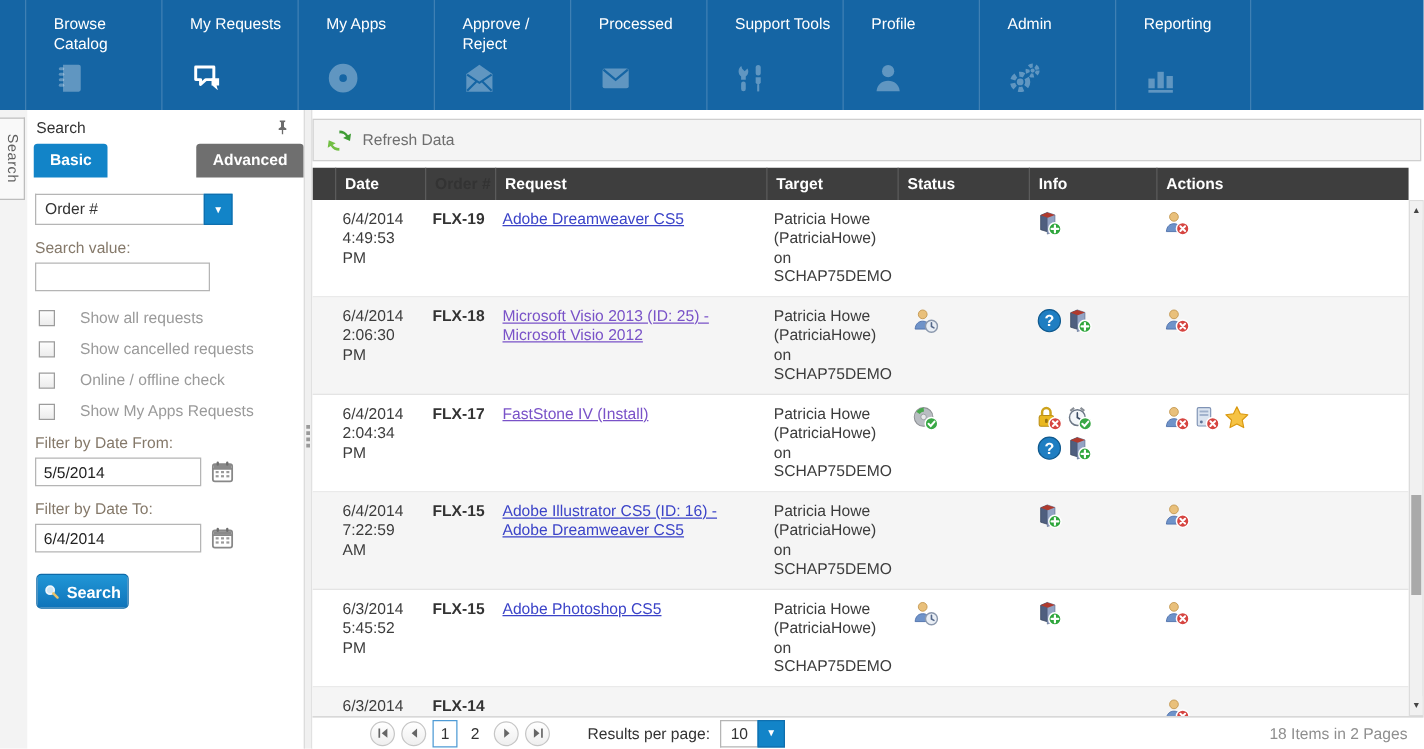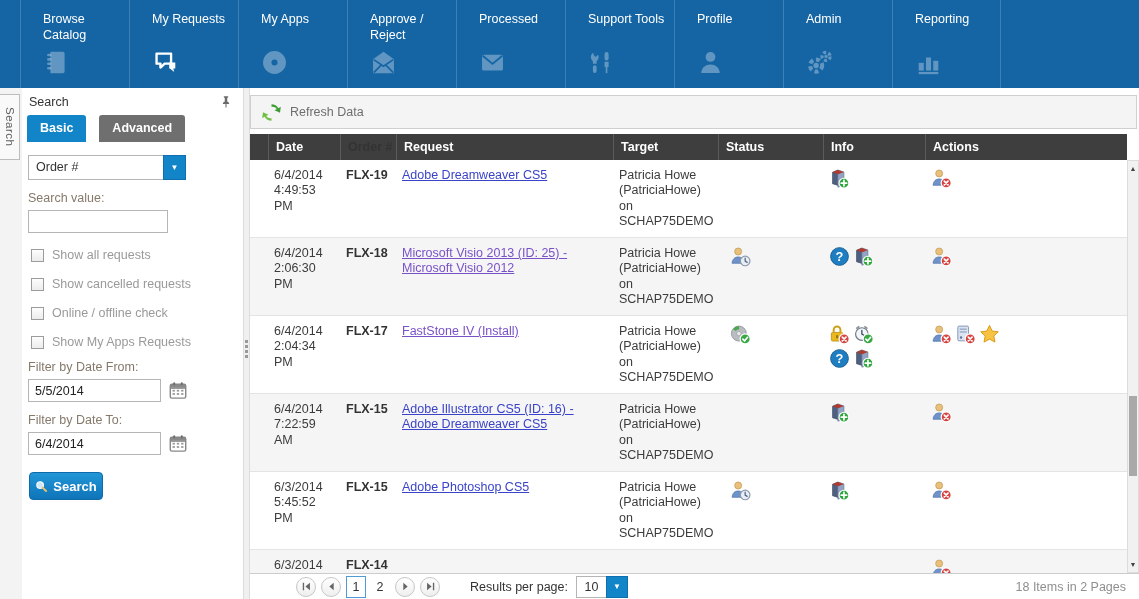--- a/index.html
+++ b/index.html
@@ -26,36 +26,36 @@
   .dock-tab { position:absolute; left:0; top:6px; width:20px; height:66px;
     background:#f9f9f9; border:1px solid #bdbdbd; border-left:none;
     display:flex; align-items:center; justify-content:center; color:#5f5f5f; font-size:11.5px; cursor:pointer; }
   .dock-tab span { writing-mode:vertical-rl; letter-spacing:.5px; }
 
   
   .sidebar { position:absolute; left:22px; top:88px; bottom:0; width:221px; background:#fff; }
   .side-title-row { display:flex; align-items:center; justify-content:space-between;
     padding:7px 10px 6px 7px; color:#333; }
   .pin { width:14px; height:14px; cursor:pointer; }
-  .side-tabs { display:flex; gap:13px; padding-left:5px; }
+  .side-tabs { display:flex; gap:3px; padding-left:5px;justify-content:space-between; }
   .side-tab { padding:6px 13px 7px; font-weight:bold; color:#fff; background:#6f6f6f;
     border-radius:3px 3px 0 0; cursor:pointer; }
   .side-tab.active { background:#1284c8; }
   .side-form { padding:13px 10px 0 6px; }
   .form-label { color:#85796a; margin:11px 0 5px; }
   .form-label:first-child { margin-top:2px; }
   .combo { display:flex; width:158px; height:25px; }
   .combo-text { flex:1; border:1px solid #b5b5b5; border-right:none; background:#fff;
     padding:4px 7px; color:#333; }
   .combo-btn { width:23px; background:#1284c8; color:#fff; display:flex; align-items:center;
     justify-content:center; font-size:8px; cursor:pointer; border:1px solid #0f6fae; }
   .text-input { width:140px; height:23px; border:1px solid #b5b5b5; padding:2px 6px;
     font-family:"Liberation Sans",sans-serif; font-size:12.5px; color:#222; }
   .chk-list { margin-top:14px; }
-  .chk { display:flex; align-items:center; gap:8px; margin:15px 0 11px 3px; cursor:pointer; }
+  .chk { display:flex; align-items:center; gap:20px; margin:2px 0 11px 3px; cursor:pointer; }
   .chk .box { width:13px; height:13px; border:1px solid #9c9c9c; background:linear-gradient(#fdfdfd,#ececec); }
   .chk-label { color:#9a9a9a; }
   .date-row { display:flex; align-items:center; gap:7px; }
   .date-row .text-input { width:133px; }
   .cal { width:20px; height:19px; cursor:pointer; }
   .search-btn { margin:17px 0 0 1px; width:74px; height:28px; border:1px solid #0e6aa8; border-radius:4px;
     background:linear-gradient(#2196d6,#0f74ba); color:#fff; font-weight:bold; font-size:13px;
     display:flex; align-items:center; justify-content:center; gap:5px; cursor:pointer; }
   .search-btn .icon { width:13px; height:13px; }
 

